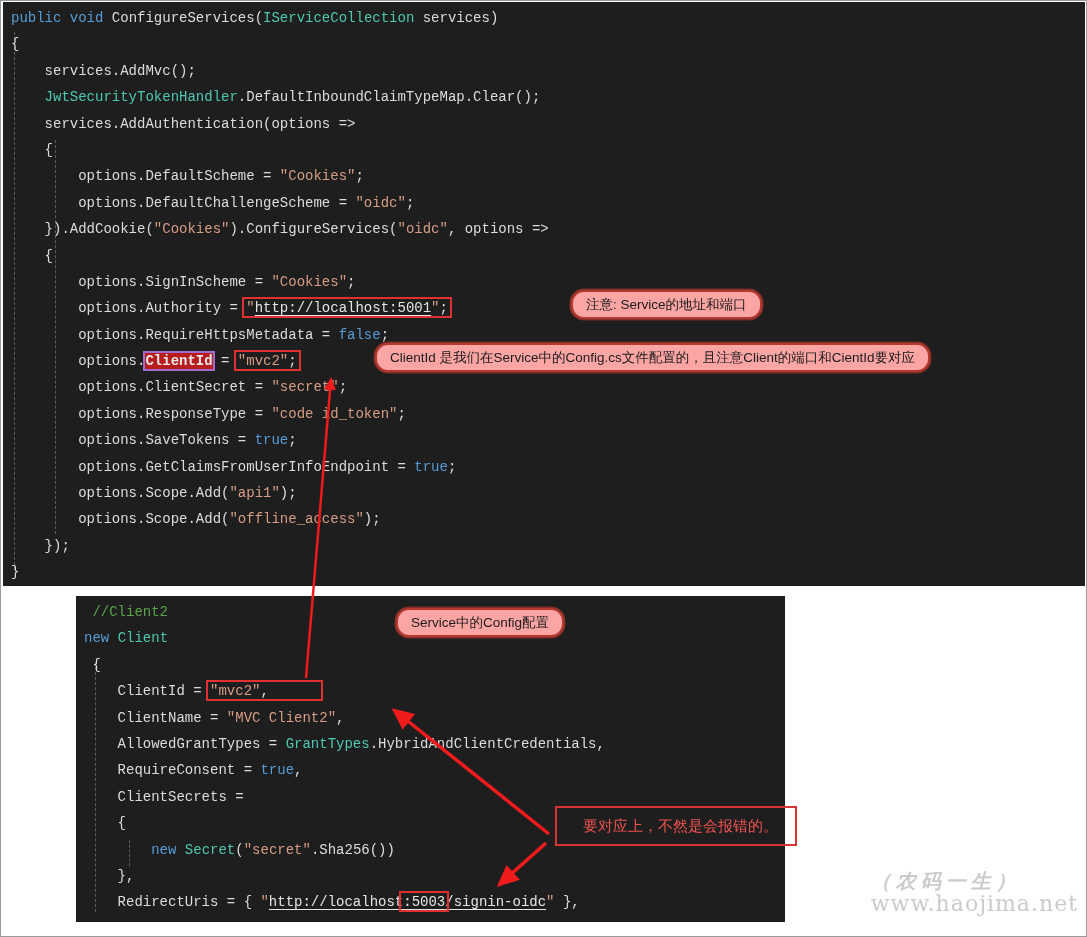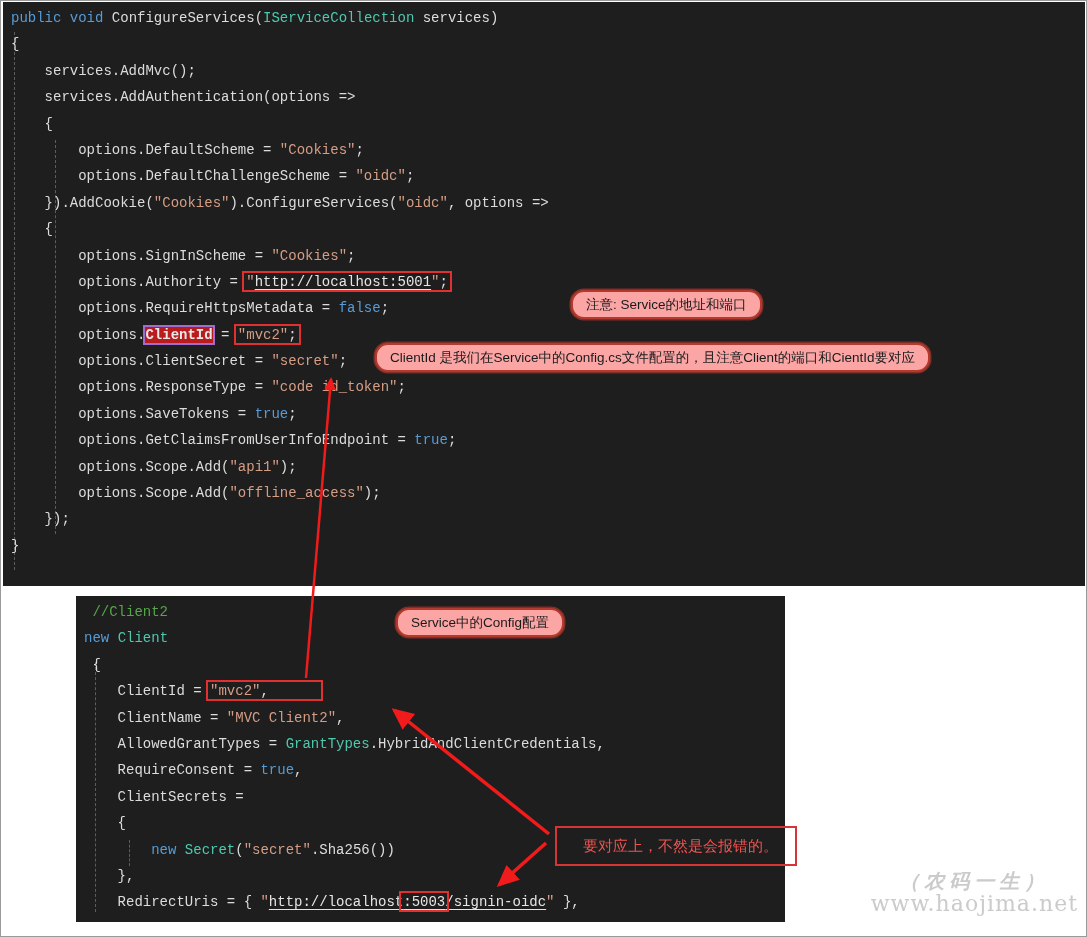--- a/index.html
+++ b/index.html
@@ -28,39 +28,40 @@
   #bottom-panel .g4{left:53px;top:244px;height:26px;}
   .callout{position:absolute;background:#fca5a5;border:2px solid #b43a2e;border-radius:13px;
            box-shadow:0 0 0 1.5px rgba(210,60,50,.55);color:#1a1a1a;
            font-family:"Liberation Sans",sans-serif;font-size:13.5px;line-height:17px;
            padding:4px 13px;white-space:nowrap;}
   #callout-authority{left:570px;top:289px;}
   #callout-clientid{left:374px;top:342px;}
   #callout-config{left:395px;top:607px;}
   .alert-box{position:absolute;left:554px;top:805px;width:212px;height:36px;border:2px solid #d73535;
              color:#ef5350;font-family:"Liberation Sans",sans-serif;font-size:15px;
-             display:flex;align-items:center;padding-left:26px;white-space:nowrap;margin-top:20px;}
+             display:flex;align-items:center;padding-left:26px;white-space:nowrap;}
   #arrow-layer{position:absolute;left:0;top:0;pointer-events:none;}
-  .watermark{position:absolute;right:8px;top:869px;text-align:center;color:#cbcbcb;
+  .watermark{position:absolute;right:8px;top:869px;text-align:left;color:#cbcbcb;
              mix-blend-mode:darken;font-family:"DejaVu Serif",serif;line-height:1.1;}
   .wm1{font-size:20px;font-style:italic;font-weight:bold;letter-spacing:5px;}
   .wm2{font-size:22px;letter-spacing:1px;}
 </style>
 </head>
 <body>
 
 <div class="page">
 
   <div class="panel" id="top-panel">
     <div class="guide g1"></div>
     <div class="guide g2"></div>
     <div class="code" id="top-code">
         <div class="line"><span class="tk-k">public void </span><span class="tk-p">ConfigureServices(</span><span class="tk-t">IServiceCollection</span><span class="tk-p"> services)</span></div>
         <div class="line"><span class="tk-p">{</span></div>
         <div class="line"><span class="tk-p">    services.AddMvc();</span></div>
+        <div class="line"><span class="tk-p">    </span><span class="tk-t">JwtSecurityTokenHandler</span><span class="tk-p">.DefaultInboundClaimTypeMap.Clear();</span></div>
         <div class="line"><span class="tk-p">    services.AddAuthentication(options =&gt;</span></div>
         <div class="line"><span class="tk-p">    {</span></div>
         <div class="line"><span class="tk-p">        options.DefaultScheme = </span><span class="tk-s">"Cookies"</span><span class="tk-p">;</span></div>
         <div class="line"><span class="tk-p">        options.DefaultChallengeScheme = </span><span class="tk-s">"oidc"</span><span class="tk-p">;</span></div>
         <div class="line"><span class="tk-p">    }).AddCookie(</span><span class="tk-s">"Cookies"</span><span class="tk-p">).ConfigureServices(</span><span class="tk-s">"oidc"</span><span class="tk-p">, options =&gt;</span></div>
         <div class="line"><span class="tk-p">    {</span></div>
         <div class="line"><span class="tk-p">        options.SignInScheme = </span><span class="tk-s">"Cookies"</span><span class="tk-p">;</span></div>
         <div class="line"><span class="tk-p">        options.Authority = </span><span class="rb"><span class="tk-s">"</span><span class="tk-l">http://localhost:5001</span><span class="tk-s">"</span><span class="tk-p">;</span></span></div>
         <div class="line"><span class="tk-p">        options.RequireHttpsMetadata = </span><span class="tk-k">false</span><span class="tk-p">;</span></div>
         <div class="line"><span class="tk-p">        options.</span><span class="tk-hl">ClientId</span><span class="tk-p"> = </span><span class="rb"><span class="tk-s">"mvc2"</span><span class="tk-p">;</span></span></div>

